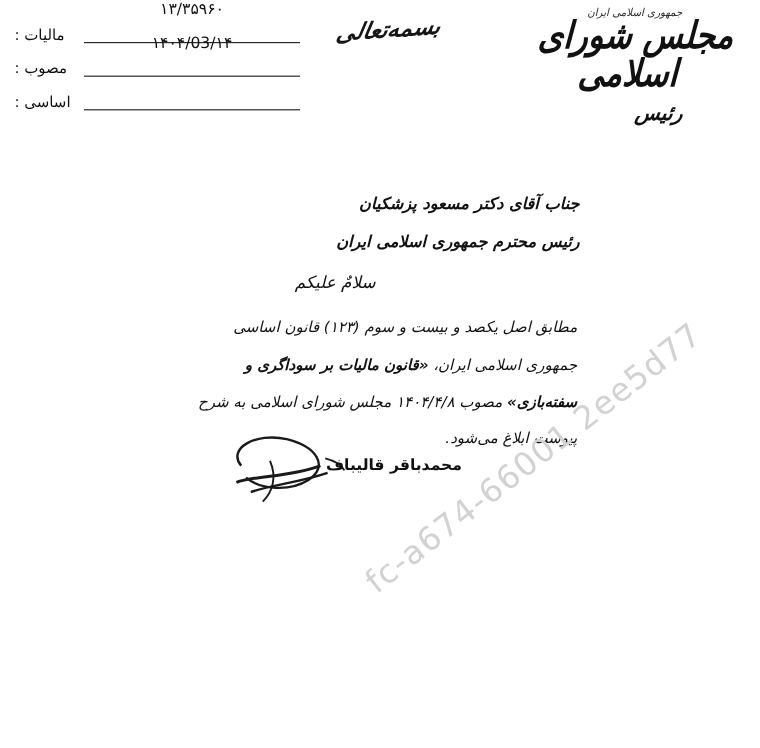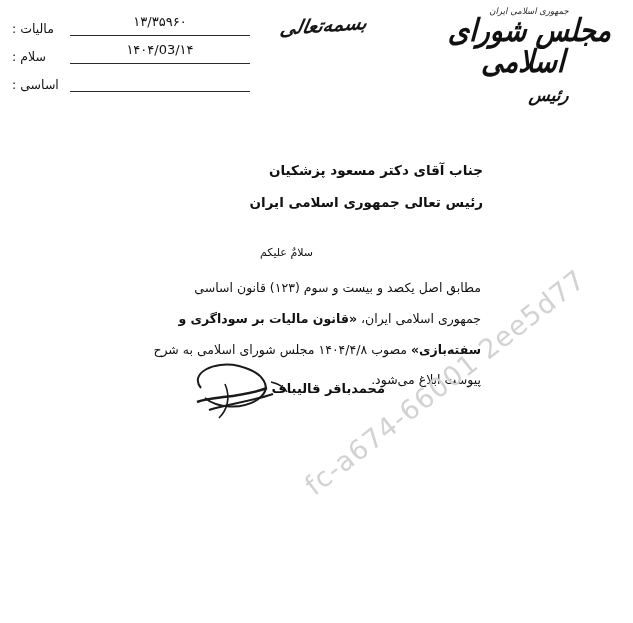--- a/index.html
+++ b/index.html
@@ -96,45 +96,46 @@
     white-space: nowrap;
     font-size: 12.5px;
   }
   .ref-line {
     flex: 1;
     border-bottom: 1px solid #2a2a2a;
     height: 20px;
     text-align: center;
     font-size: 13px;
     letter-spacing: 1px;
-    padding-bottom: 3px;
+    padding-bottom: 16px;
     line-height: 20px;
   }
 
   
   .body-wrap {
     position: absolute;
     top: 155px;
     right: 0;
     width: 633px;
     direction: rtl;
     color: #111;
+    font-style: italic;
   }
   .addressee {
     font-size: 13.5px;
     font-weight: bold;
     line-height: 2.35;
     padding-right: 0;
     margin-right: 0;
     text-align: right;
     padding-right: 150px;
   }
   .salutation {
-    margin-top: 28px;
-    font-size: 11px;
+    margin-top: 10px;
+    font-size: 14px;
     text-align: right;
     padding-right: 320px;
   }
   .para {
     margin-top: 14px;
     font-size: 12.5px;
     line-height: 2.45;
     text-align: right;
     padding-right: 152px;
     padding-left: 150px;
@@ -196,32 +197,32 @@
     <span class="b-glyph">بسمه‌تعالی</span>
   </div>
 
   <div class="refblock">
     <div class="ref-row">
       <div class="ref-line">۱۳/۳۵۹۶۰</div>
       <div class="ref-label">مالیات :</div>
     </div>
     <div class="ref-row">
       <div class="ref-line">۱۴۰۴/03/۱۴</div>
-      <div class="ref-label">سلام :</div>
+      <div class="ref-label">مصوب :</div>
     </div>
     <div class="ref-row">
       <div class="ref-line"></div>
       <div class="ref-label">اساسی :</div>
     </div>
   </div>
 
   <div class="body-wrap">
     <div class="addressee">
       <div>جناب آقای دکتر مسعود پزشکیان</div>
-      <div>رئیس تعالی جمهوری اسلامی ایران</div>
+      <div>رئیس محترم جمهوری اسلامی ایران</div>
     </div>
     <div class="salutation">سلامٌ علیکم</div>
     <div class="para">
       <span>مطابق اصل یکصد و بیست و سوم (۱۲۳) قانون اساسی جمهوری اسلامی ایران،</span>
       <b>«قانون مالیات بر سوداگری و سفته‌بازی»</b><span> مصوب ۱۴۰۴/۴/۸ مجلس شورای</span>
       <span>اسلامی به شرح پیوست ابلاغ می‌شود.</span>
     </div>
   </div>
 
   <svg class="sign-scribble" viewBox="0 0 120 70">

